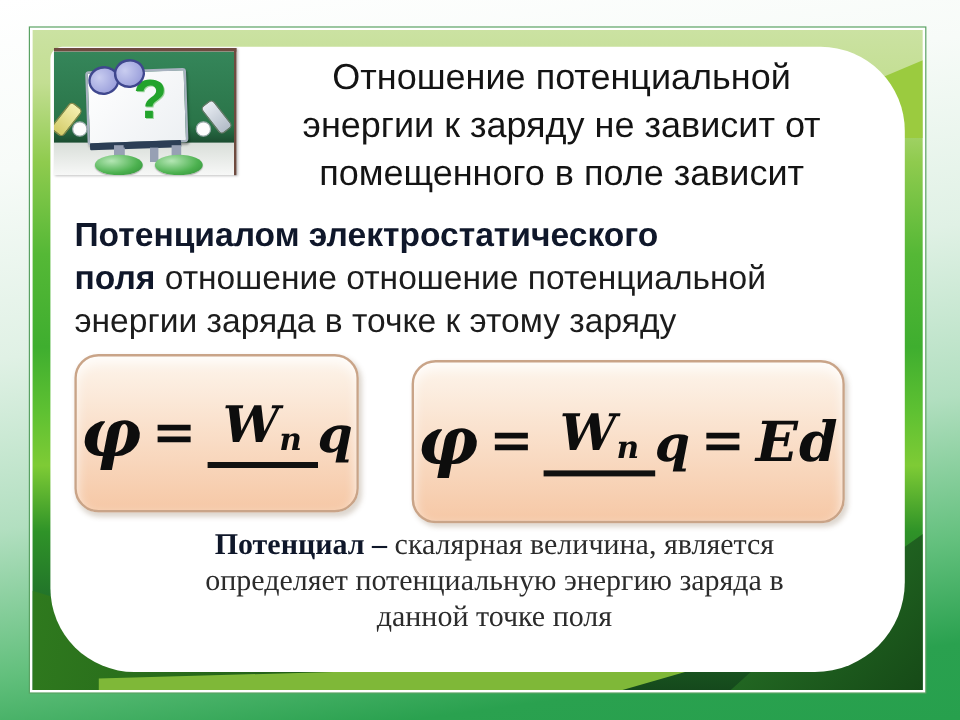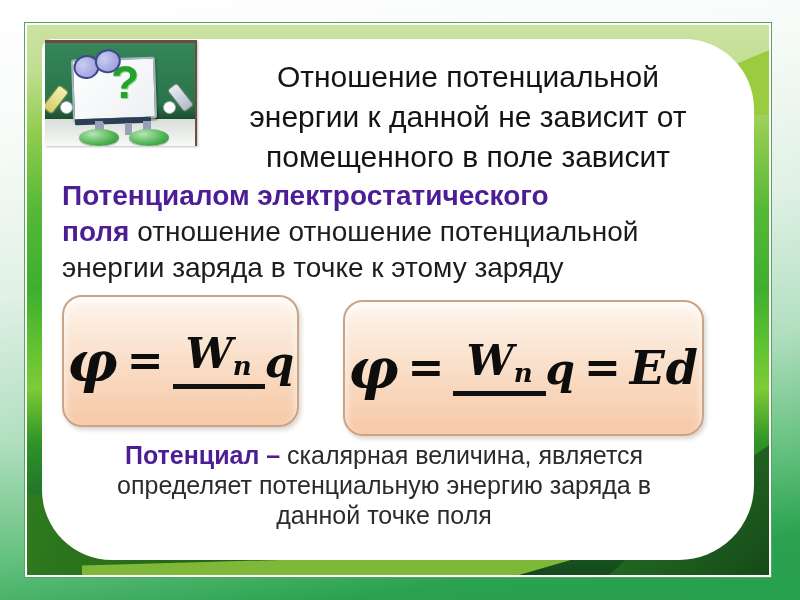--- a/index.html
+++ b/index.html
@@ -60,26 +60,26 @@
   .m-item.left{left:4px;top:42px;background:linear-gradient(#f4f0b0,#d4cc6a);
     border:1px solid #8a8a4a;transform:rotate(38deg);}
   .m-item.right{right:8px;top:40px;background:linear-gradient(#e8ecf2,#b2bcc8);
     border:1px solid #6a7a6a;transform:rotate(-38deg);}
   .m-hand{position:absolute;width:11px;height:11px;border-radius:50%;
     background:#fdfdfd;border:1px solid #9aa;top:58px;}
   .m-hand.left{left:15px;} .m-hand.right{right:19px;}
 
   
   .title{position:absolute;left:150px;top:6px;width:552px;text-align:center;
-    font-size:30px;line-height:40px;color:#141414;margin-top:12px;}
+    font-size:30px;line-height:40px;color:#141414;}
   .definition{position:absolute;left:20px;top:139px;width:700px;
     font-size:28px;line-height:36px;color:#1c1c1c;}
-  .red{color:#4c1d95;font-weight:700;}
-  .note{position:absolute;left:12px;top:401px;width:660px;text-align:center;
-    font-size:25px;line-height:30px;color:#2b2b2b;}
+  .red{color:#0f172a;font-weight:700;}
+  .note{position:absolute;left:40px;top:401px;width:660px;text-align:center;
+    font-size:25px;line-height:30px;color:#2b2b2b;font-family:Liberation Serif, serif;}
 
   
   .formula-box{position:absolute;display:flex;align-items:center;justify-content:center;
     gap:9px;border:2px solid #c9a488;border-radius:20px;
     background:linear-gradient(to bottom,#fdf5ec 0%,#fae2ce 42%,#f6c8a6 100%);
     box-shadow:2px 3px 4px rgba(120,90,60,.25), inset 0 5px 10px rgba(255,255,255,.8);
     font-family:"DejaVu Serif","Liberation Serif",serif;font-style:italic;
     font-weight:bold;color:#0d0d0d;}
   .fb1{left:20px;top:256px;width:233px;height:128px;}
   .fb2{left:301px;top:261px;width:357px;height:132px;}
@@ -120,21 +120,21 @@
           <div class="m-lens r"></div>
         </div>
         <div class="m-ankle l"></div>
         <div class="m-ankle r"></div>
         <div class="m-foot l"></div>
         <div class="m-foot r"></div>
       </div>
 
       <div class="title">
         <div>Отношение потенциальной</div>
-        <div>энергии к данной не зависит от</div>
+        <div>энергии к заряду не зависит от</div>
         <div>помещенного в поле зависит</div>
       </div>
 
       <div class="definition">
         <div><span class="red">Потенциалом электростатического</span><span></span></div>
         <div><span class="red">поля</span><span> отношение отношение потенциальной</span></div>
         <div><span class="red"></span><span>энергии заряда в точке к этому заряду</span></div>
       </div>
 
       <div class="formula-box fb1">

